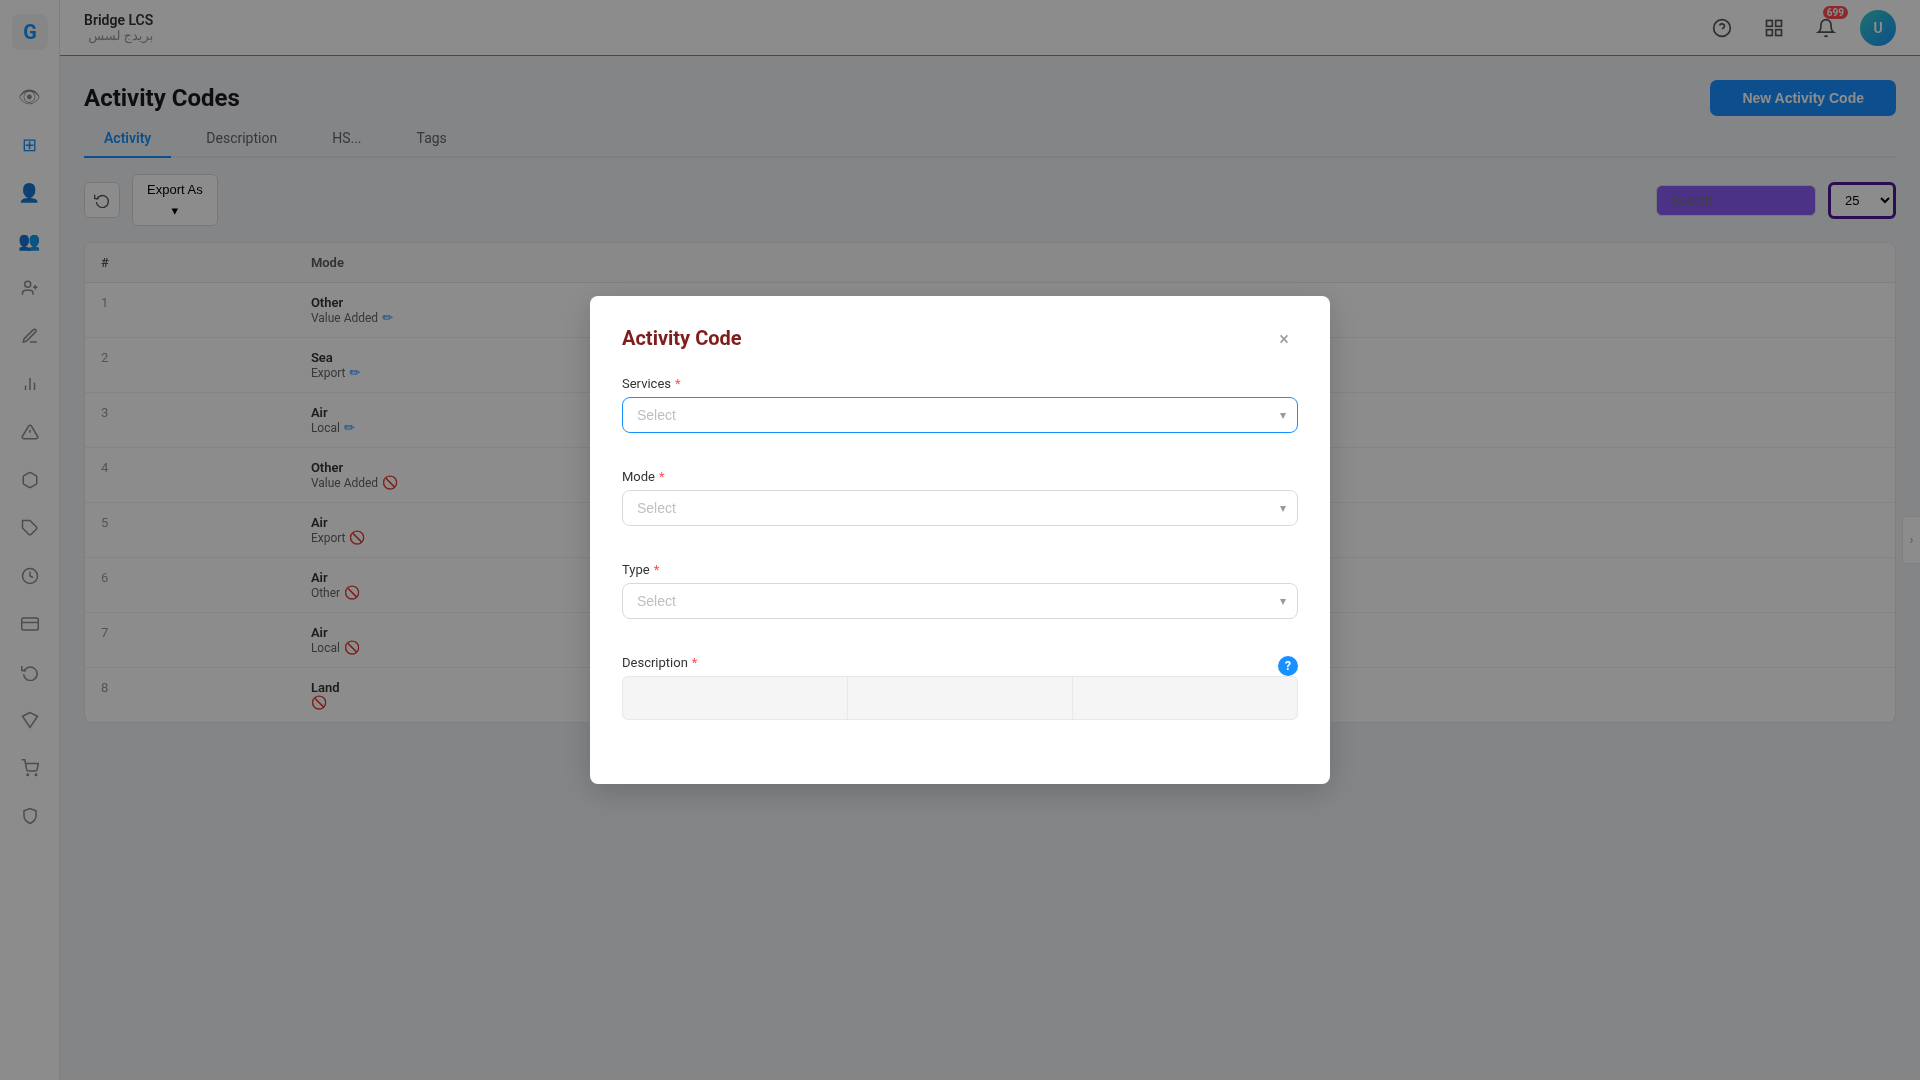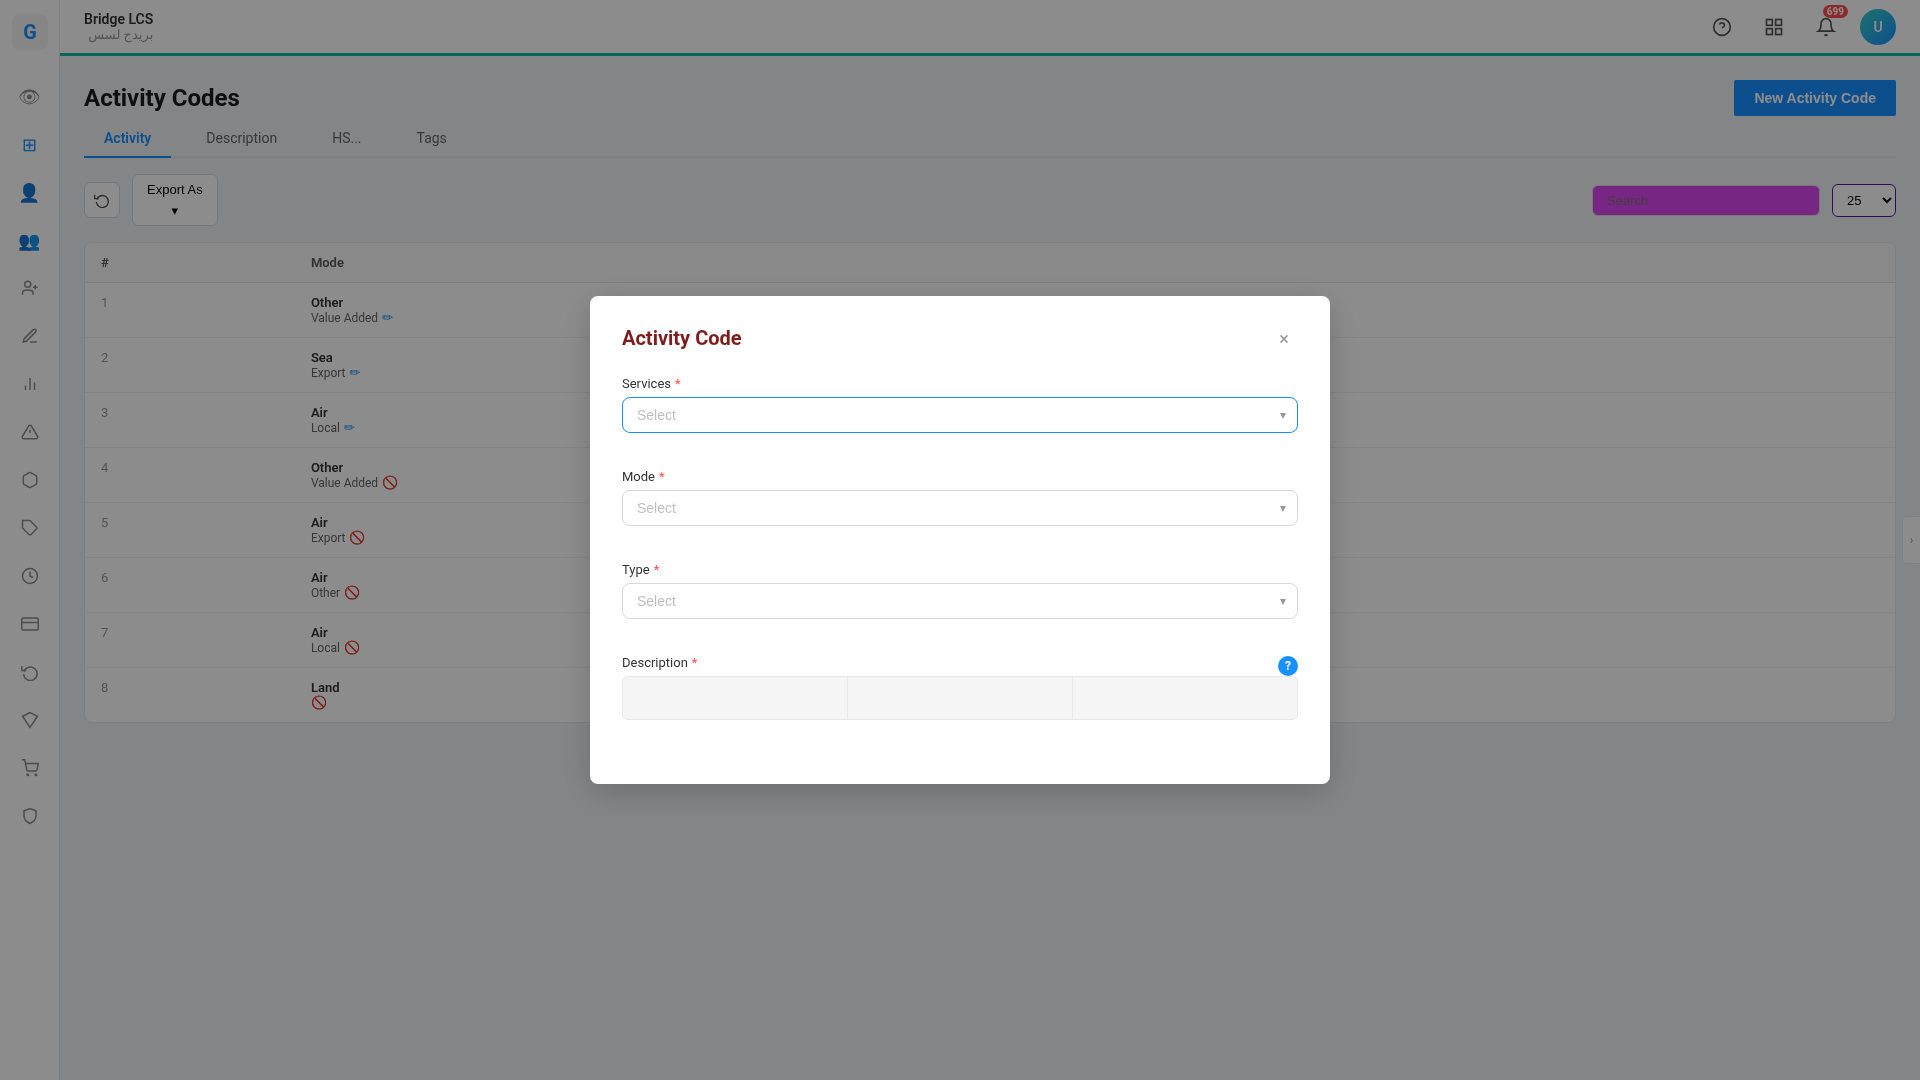--- a/index.html
+++ b/index.html
@@ -52,21 +52,21 @@
     }
     .sidebar-icon.active { color: #1890ff; }
 
     
     .topbar {
       position: fixed;
       left: 60px; top: 0;
       right: 0;
       height: 56px;
       background: #fff;
-      border-bottom: 3px solid #14b8a6;
+      border-bottom: 1px solid #14b8a6;
       display: flex;
       align-items: center;
       padding: 0 24px;
       z-index: 9;
     }
     .topbar-brand {
       display: flex;
       flex-direction: column;
       margin-right: auto;
     }
@@ -142,22 +142,22 @@
     }
     .page-title {
       font-size: 24px;
       font-weight: 700;
       color: #1a1a1a;
     }
     .btn-primary {
       background: #1890ff;
       color: #fff;
       border: none;
-      border-radius: 2px;
-      padding: 10px 20px;
+      border-radius: 7px;
+      padding: 10px 32px;
       font-size: 14px;
       font-weight: 600;
       cursor: pointer;
     }
 
     
     .tabs {
       display: flex;
       border-bottom: 2px solid #e8e8e8;
       margin-bottom: 16px;
@@ -208,25 +208,25 @@
       align-items: center;
       gap: 6px;
       flex-direction: column;
     }
     .toolbar-spacer { flex: 1; }
     .search-box {
       border: 1px solid #d9d9d9;
       border-radius: 6px;
       padding: 7px 14px;
       font-size: 13px;
-      width: 228px;
-      background: #d946ef;
+      width: 160px;
+      background: #8b5cf6;
     }
     .per-page-select {
-      border: 1px solid #4c1d95;
+      border: 3px solid #4c1d95;
       border-radius: 6px;
       padding: 7px 10px;
       font-size: 13px;
       background: #fff;
     }
 
     
     .table-container {
       background: #fff;
       border-radius: 8px;

